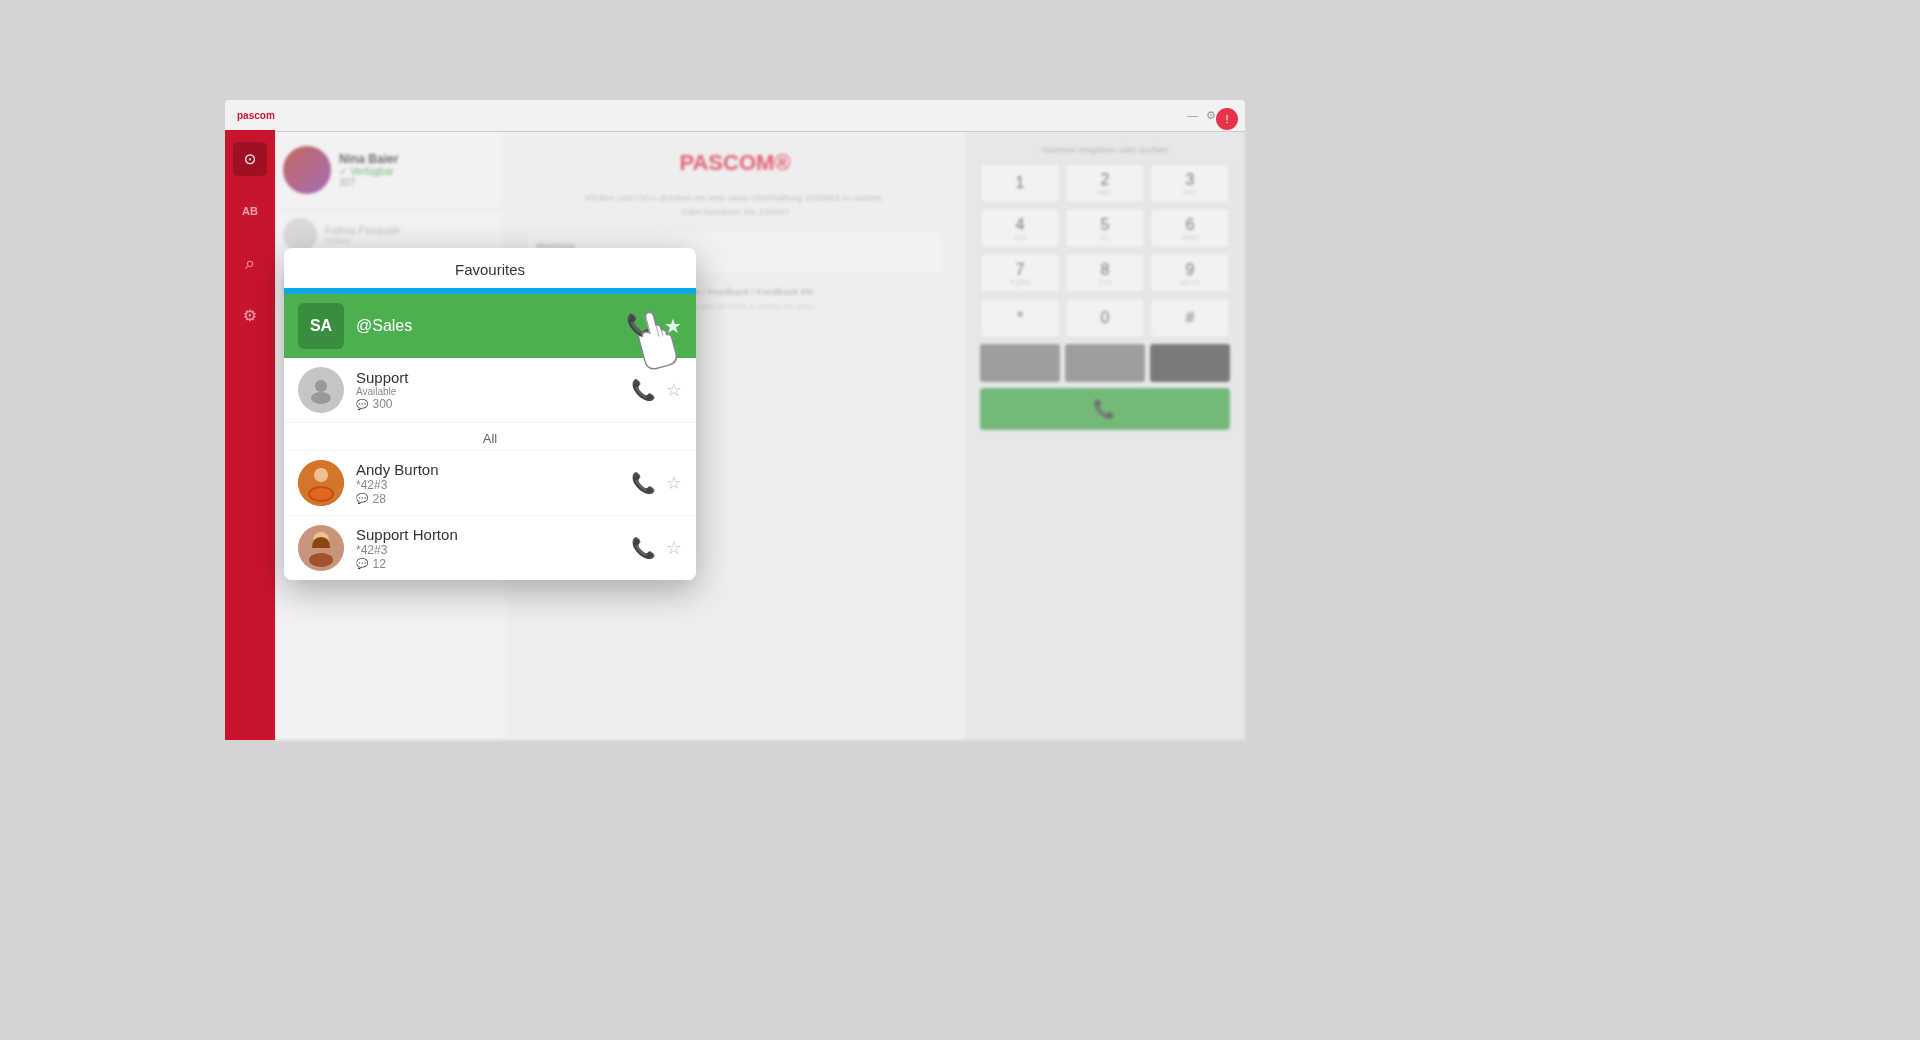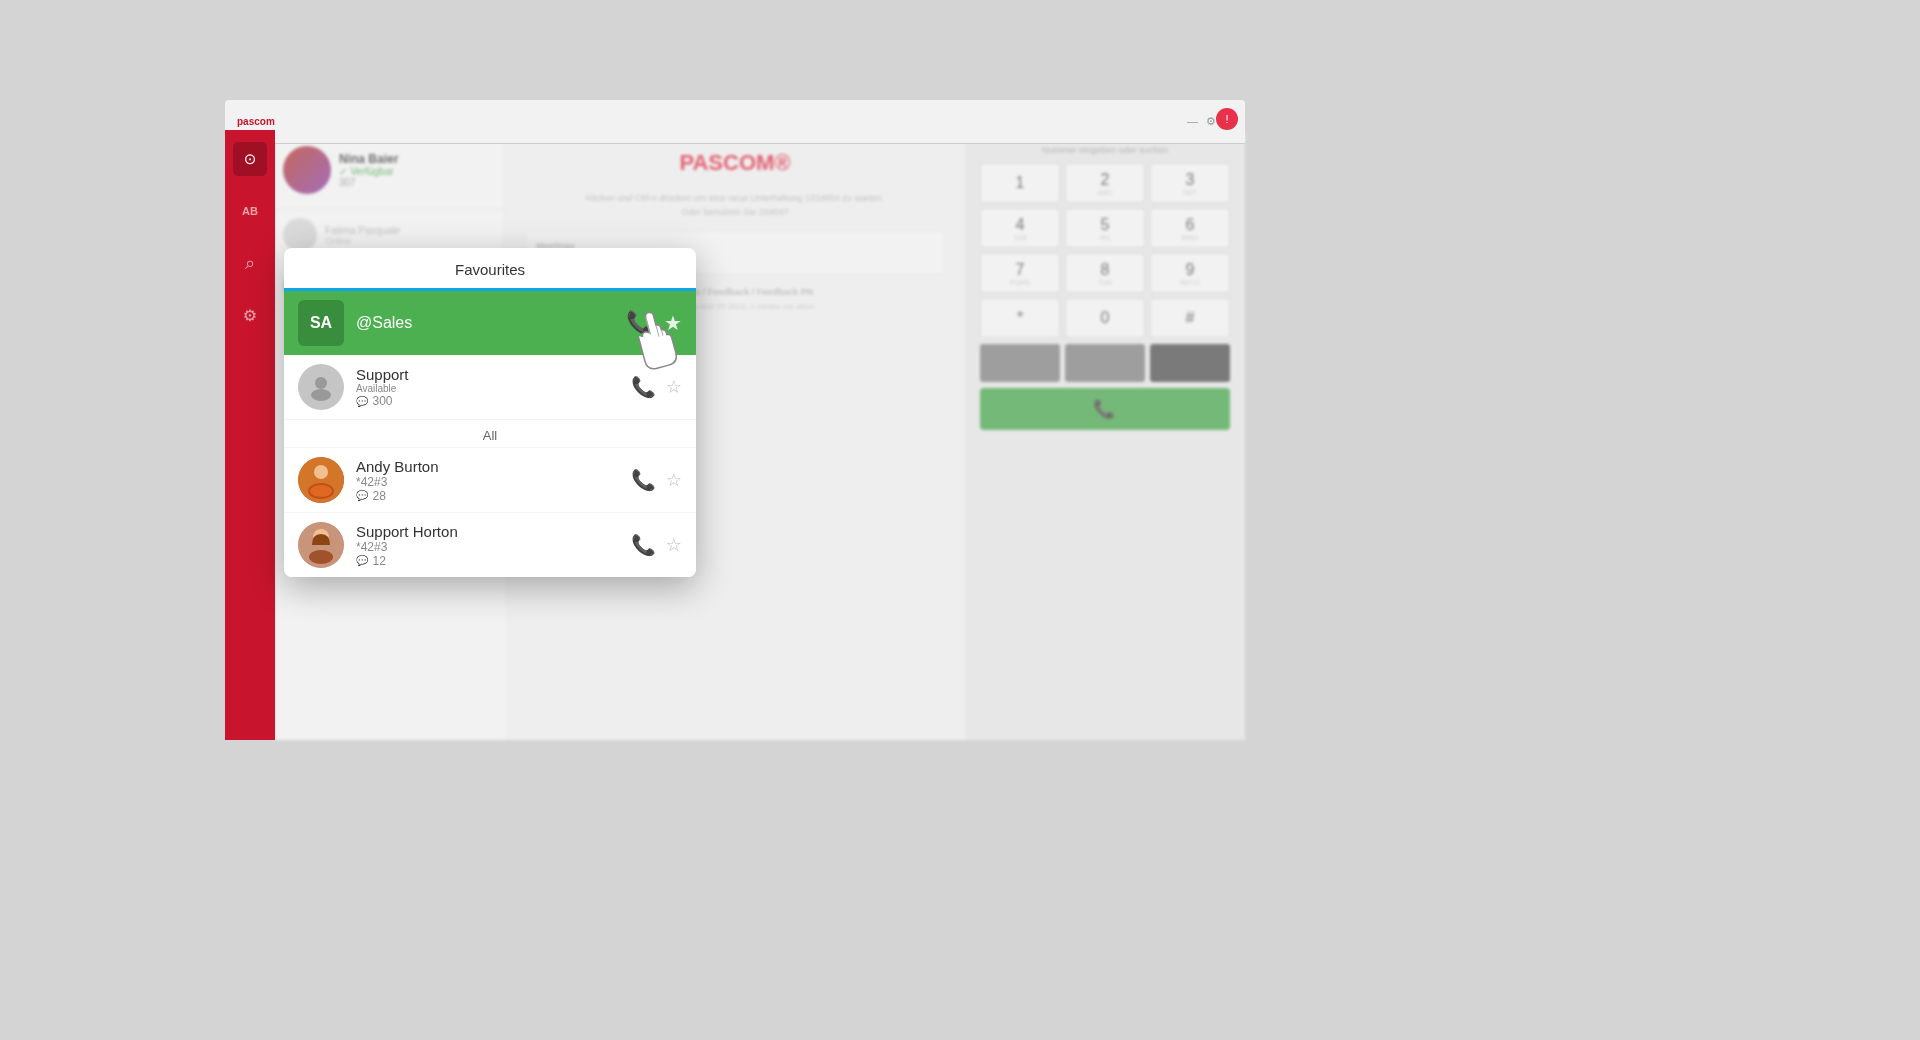--- a/index.html
+++ b/index.html
@@ -10,21 +10,21 @@
       font-family: -apple-system, BlinkMacSystemFont, 'Segoe UI', sans-serif;
       background: #e8e8e8;
       position: relative;
     }
   </style>
 </head>
 <body>
 
 <div style="position:absolute;top:0;left:0;width:1920px;height:1040px;background:#d4d4d4;"></div>
 
-<div style="position:absolute;top:100px;left:225px;width:1020px;height:44px;background:#f2f2f2;border-bottom:1px solid #ccc;display:flex;align-items:center;padding:0 12px;gap:8px;z-index:4;border-radius:4px 4px 0 0;">
+<div style="position:absolute;top:100px;left:225px;width:1020px;height:32px;background:#f2f2f2;border-bottom:1px solid #ccc;display:flex;align-items:center;padding:0 12px;gap:8px;z-index:4;border-radius:4px 4px 0 0;">
   <span style="font-size:10px;color:#c8152d;font-weight:700;">pascom</span>
   <div style="margin-left:auto;display:flex;gap:8px;">
     <span style="font-size:11px;color:#999;cursor:pointer;">—</span>
     <span style="font-size:11px;color:#999;cursor:pointer;">⚙</span>
     <span style="font-size:11px;color:#999;cursor:pointer;">✕</span>
   </div>
 </div>
 
 <div style="position:absolute;top:108px;right:682px;width:22px;height:22px;background:#e8314a;border-radius:50%;display:flex;align-items:center;justify-content:center;color:#fff;font-size:11px;z-index:6;">!</div>
 
@@ -104,21 +104,21 @@
       <div style="flex:1;height:38px;background:#888;border-radius:3px;"></div>
       <div style="flex:1;height:38px;background:#888;border-radius:3px;"></div>
       <div style="flex:1;height:38px;background:#555;border-radius:3px;"></div>
     </div>
     <div style="width:100%;height:42px;background:#4caf50;border-radius:4px;margin-top:6px;display:flex;align-items:center;justify-content:center;color:#fff;font-size:18px;">📞</div>
   </div>
 </div>
 
 <div style="position:absolute;top:248px;left:284px;width:412px;background:#fff;border-radius:8px;box-shadow:0 10px 35px rgba(0,0,0,0.3);z-index:100;overflow:hidden;">
 
-  <div style="text-align:center;padding:13px 0 10px;font-size:15px;font-weight:500;color:#333;border-bottom:3px solid #0ea5e9;">Favourites</div>
+  <div style="text-align:center;padding:13px 0 10px;font-size:15px;font-weight:500;color:#333;border-bottom:6px solid #0ea5e9;">Favourites</div>
 
   <div style="display:flex;align-items:center;padding:9px 14px;background:#4caf50;cursor:pointer;gap:12px;">
     <div style="width:46px;height:46px;border-radius:6px;background:#388e3c;display:flex;align-items:center;justify-content:center;color:#fff;font-weight:700;font-size:16px;flex-shrink:0;">SA</div>
     <div style="flex:1;">
       <div style="font-size:16px;font-weight:400;color:#fff;">@Sales</div>
     </div>
     <div style="display:flex;align-items:center;gap:10px;">
       <span style="font-size:22px;color:#fff;cursor:pointer;">📞</span>
       <span style="font-size:20px;color:rgba(255,255,255,0.85);cursor:pointer;">★</span>
     </div>

